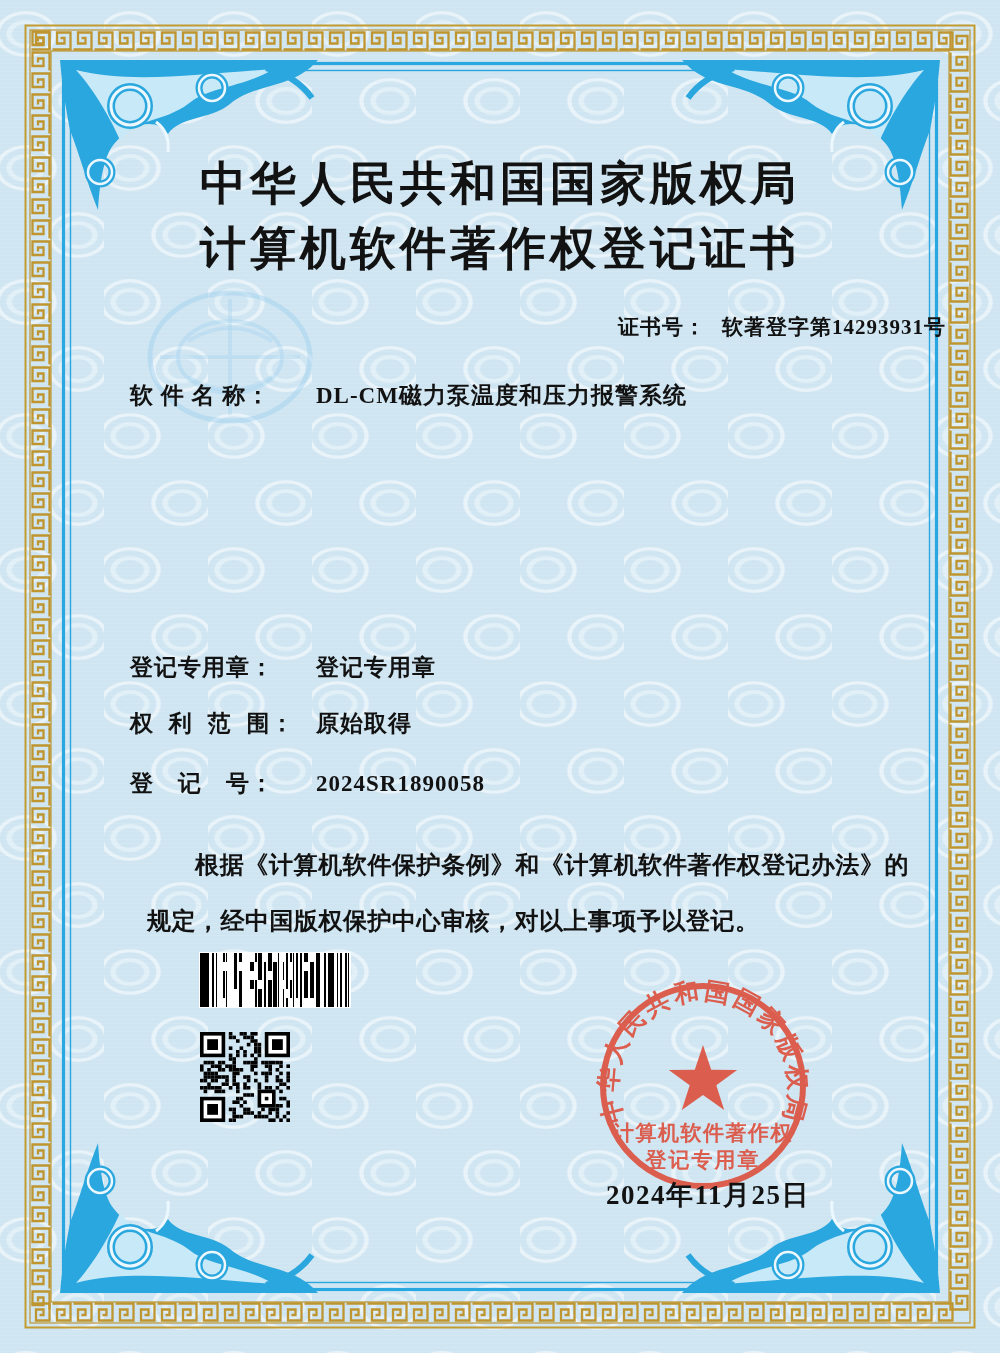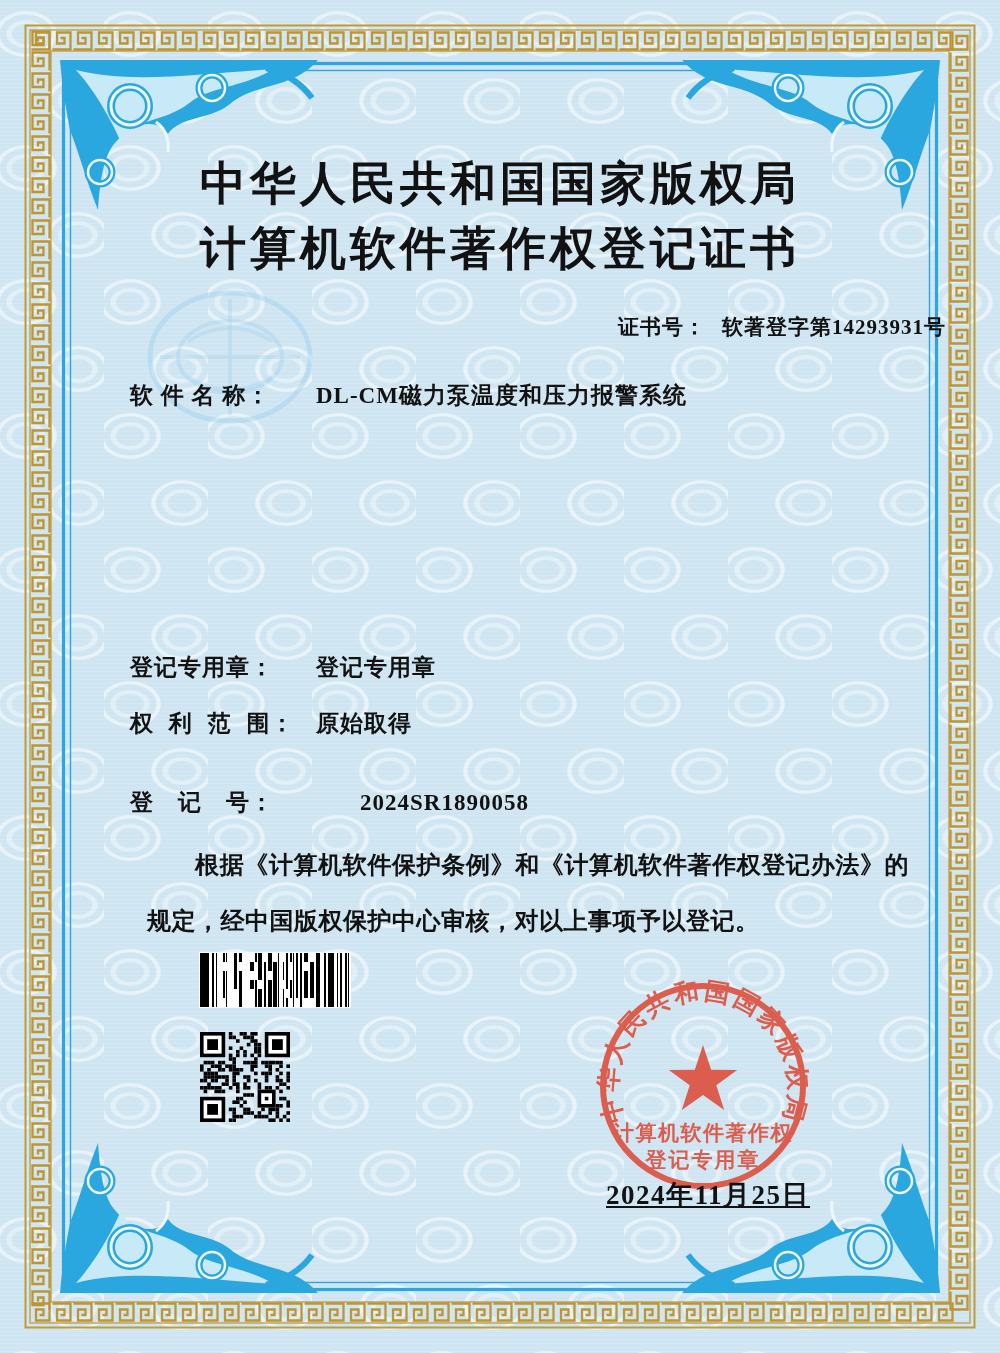--- a/index.html
+++ b/index.html
@@ -27,27 +27,27 @@
     font-size:46px;font-weight:700;letter-spacing:4px;line-height:56px;margin:0;}
   .certno{position:absolute;left:618px;top:313px;font-size:21px;font-weight:700;letter-spacing:1px;}
   .certno .lab{margin-right:16px;}
   .row{position:absolute;left:130px;display:flex;font-size:23px;font-weight:700;line-height:33px;}
   .row .label{width:186px;white-space:pre;flex:0 0 auto;letter-spacing:1px;}
   .row .value{letter-spacing:1px;}
   .row-swname{top:379px;}
   .row-holder{top:487px;}
   .row-acq{top:651px;}
   .row-scope{top:709px;font-family:Liberation Mono, monospace;}
-  .row-regno{top:786px;gap:44px;}
+  .row-regno{top:767px;}
   .statement{position:absolute;left:130px;top:820px;width:762px;margin:17px;
     font-size:24px;font-weight:700;line-height:56px;text-indent:2em;text-align:justify;letter-spacing:0.5px;}
   .barcode{position:absolute;left:199px;top:952px;z-index:3;}
   .qrcode{position:absolute;left:200px;top:1032px;z-index:3;}
   .seal{position:absolute;left:594px;top:977px;z-index:4;opacity:0.88;}
-  .date{position:absolute;left:606px;top:1177px;z-index:5;font-size:27px;font-weight:700;letter-spacing:1.5px;text-decoration:underline;}
+  .date{position:absolute;left:606px;top:1177px;z-index:5;font-size:27px;font-weight:700;letter-spacing:1.5px;}
   .wm-emblem{position:absolute;left:140px;top:285px;z-index:1;opacity:0.65;}
 </style>
 </head>
 <body>
 
 <div class="page">
 
   <svg class="frame-svg" width="1000" height="1353" viewBox="0 0 1000 1353">
     <defs>
       <path id="gkcell" d="M1.5,19.5 H19.5 V2.5 H6 V13.5 H13.5 V8 H9.5" fill="none" stroke="#bf9530" stroke-width="2.3"></path>

